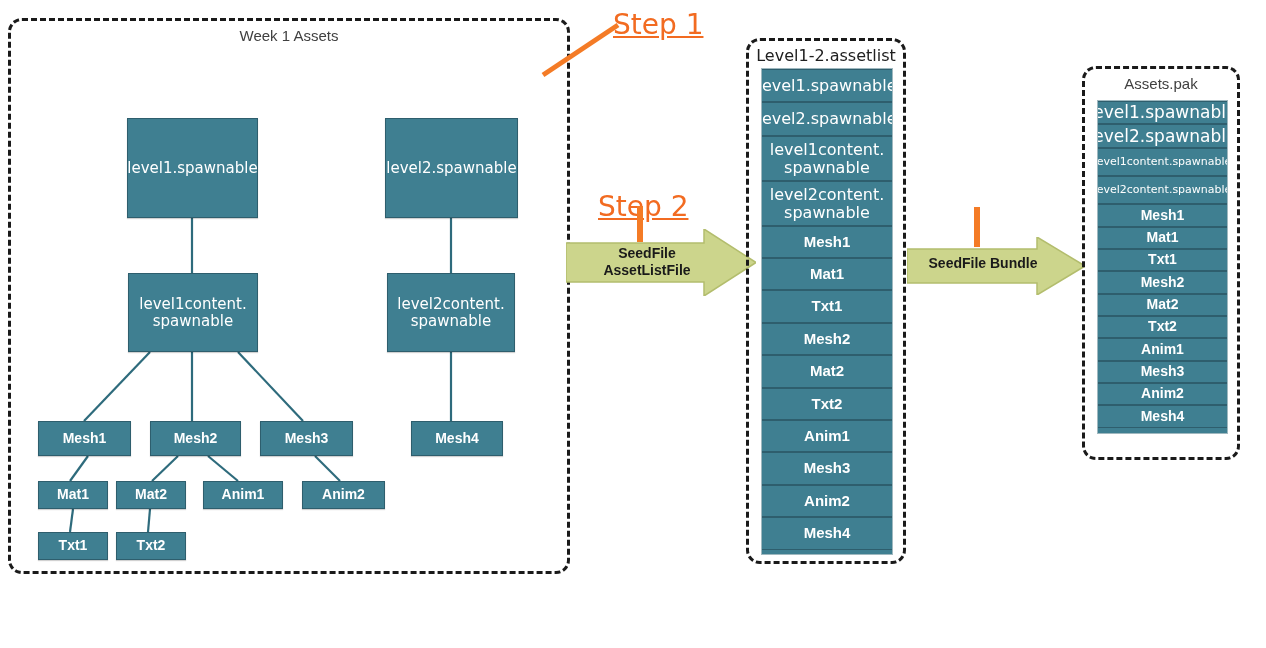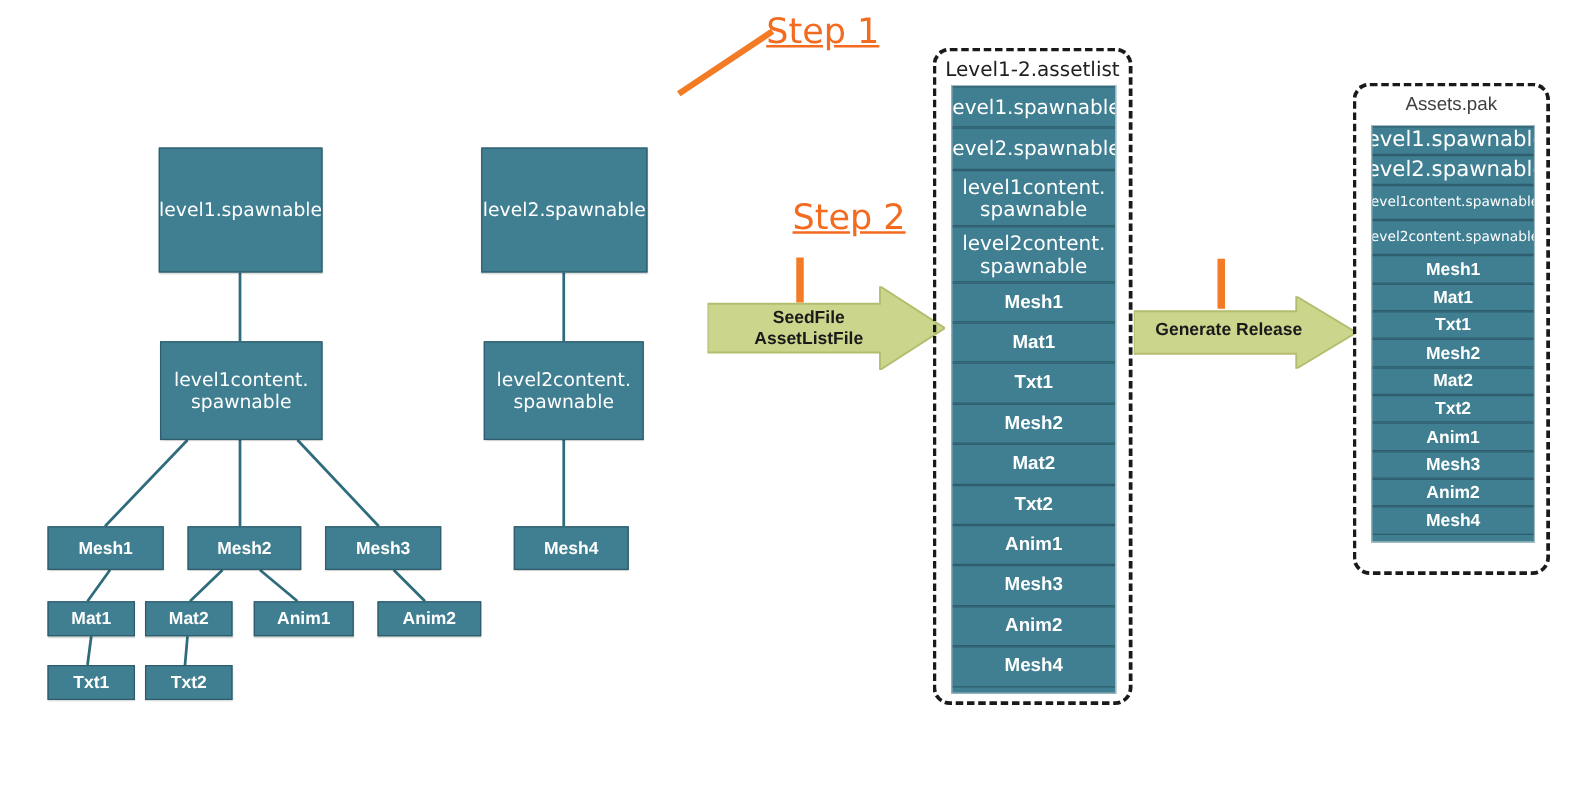--- a/index.html
+++ b/index.html
@@ -132,20 +132,23 @@
       <line x1="208" y1="456" x2="238" y2="481"></line>
 
       <line x1="315" y1="456" x2="340" y2="481"></line>
 
       <line x1="73" y1="509" x2="70" y2="532"></line>
 
       <line x1="150" y1="509" x2="148" y2="532"></line>
     </g>
   </svg>
 
+  <div class="dashed-box" style="left:8px; top:18px; width:562px; height:556px;">
+    <div class="group-title" style="top:6px; font-size:15px; font-family:'Liberation Sans', sans-serif;">Week 1 Assets</div>
+  </div>
 
 
   <div class="node big" style="left:127px; top:118px; width:131px; height:100px; white-space:pre-line;">level1.spawnable</div>
 
   <div class="node big" style="left:385px; top:118px; width:133px; height:100px; white-space:pre-line;">level2.spawnable</div>
 
   <div class="node big" style="left:128px; top:273px; width:130px; height:79px; white-space:pre-line;">level1content.
 spawnable</div>
 
   <div class="node big" style="left:387px; top:273px; width:128px; height:79px; white-space:pre-line;">level2content.
@@ -175,21 +178,21 @@
   <svg style="position:absolute; left:538px; top:20px; width:90px; height:60px;" viewBox="0 0 90 60" xmlns="http://www.w3.org/2000/svg">
     <line x1="5" y1="55" x2="80" y2="5" stroke="#f47b26" stroke-width="5"></line>
   </svg>
 
   <svg style="position:absolute; left:566px; top:229px; width:190px; height:67px;" viewBox="0 0 190 67" xmlns="http://www.w3.org/2000/svg">
     <polygon points="0,14 138,14 138,0 190,33.5 138,67 138,53 0,53" fill="#ccd58c" stroke="#b3bd6d" stroke-width="1.5"></polygon>
   </svg>
   <div class="chevron-label" style="left:577px; top:245px; width:140px; font-size:14px; font-family:'Liberation Sans', sans-serif;">SeedFile
 AssetListFile</div>
 
-  <div class="step-label" style="left:598px; top:157px;margin-left:36px;">Step 2</div>
+  <div class="step-label" style="left:598px; top:190px;">Step 2</div>
   <div class="step-tick" style="left:637px; top:206px; width:6px; height:36px;"></div>
 
   <div class="dashed-box" style="left:746px; top:38px; width:160px; height:526px;">
     <div class="group-title" style="top:5px; font-size:16px; font-family:'DejaVu Sans', sans-serif; color:#202020;">Level1-2.assetlist</div>
   </div>
   <div class="list-frame" style="left:761px; top:68px; width:132px; height:487px;">
     <div class="list-row" style="height:33px; font-size:16px; font-family:'DejaVu Sans', sans-serif;">level1.spawnable</div>
     <div class="list-row" style="height:34px; font-size:16px; font-family:'DejaVu Sans', sans-serif;">level2.spawnable</div>
     <div class="list-row" style="height:45px; font-size:16px; font-family:'DejaVu Sans', sans-serif;">level1content.
 spawnable</div>
@@ -203,21 +206,21 @@
     <div class="list-row" style="height:32px; font-size:15px; font-weight:bold;">Txt2</div>
     <div class="list-row" style="height:32px; font-size:15px; font-weight:bold;">Anim1</div>
     <div class="list-row" style="height:33px; font-size:15px; font-weight:bold;">Mesh3</div>
     <div class="list-row" style="height:32px; font-size:15px; font-weight:bold;">Anim2</div>
     <div class="list-row" style="height:33px; font-size:15px; font-weight:bold;">Mesh4</div>
   </div>
 
   <svg style="position:absolute; left:907px; top:237px; width:178px; height:58px;" viewBox="0 0 178 58" xmlns="http://www.w3.org/2000/svg">
     <polygon points="0,12 130,12 130,0 178,29 130,58 130,46 0,46" fill="#ccd58c" stroke="#b3bd6d" stroke-width="1.5"></polygon>
   </svg>
-  <div class="chevron-label" style="left:913px; top:255px; width:140px; font-size:14px; font-family:'Liberation Sans', sans-serif;">Generate Release</div>
+  <div class="chevron-label" style="left:913px; top:255px; width:140px; font-size:14px; font-family:'Liberation Sans', sans-serif;">SeedFile Bundle</div>
 
   <div class="step-tick" style="left:974px; top:207px; width:6px; height:40px;"></div>
 
   <div class="dashed-box" style="left:1082px; top:66px; width:158px; height:394px;">
     <div class="group-title" style="top:6px; font-size:15px; font-family:'Liberation Sans', sans-serif;">Assets.pak</div>
   </div>
   <div class="list-frame" style="left:1097px; top:100px; width:131px; height:334px;">
     <div class="list-row" style="height:23px; font-size:17px; font-family:'DejaVu Sans', sans-serif;">level1.spawnable</div>
     <div class="list-row" style="height:24px; font-size:17px; font-family:'DejaVu Sans', sans-serif;">level2.spawnable</div>
     <div class="list-row" style="height:28px; font-size:11px; font-family:'DejaVu Sans', sans-serif;">level1content.spawnable</div>

